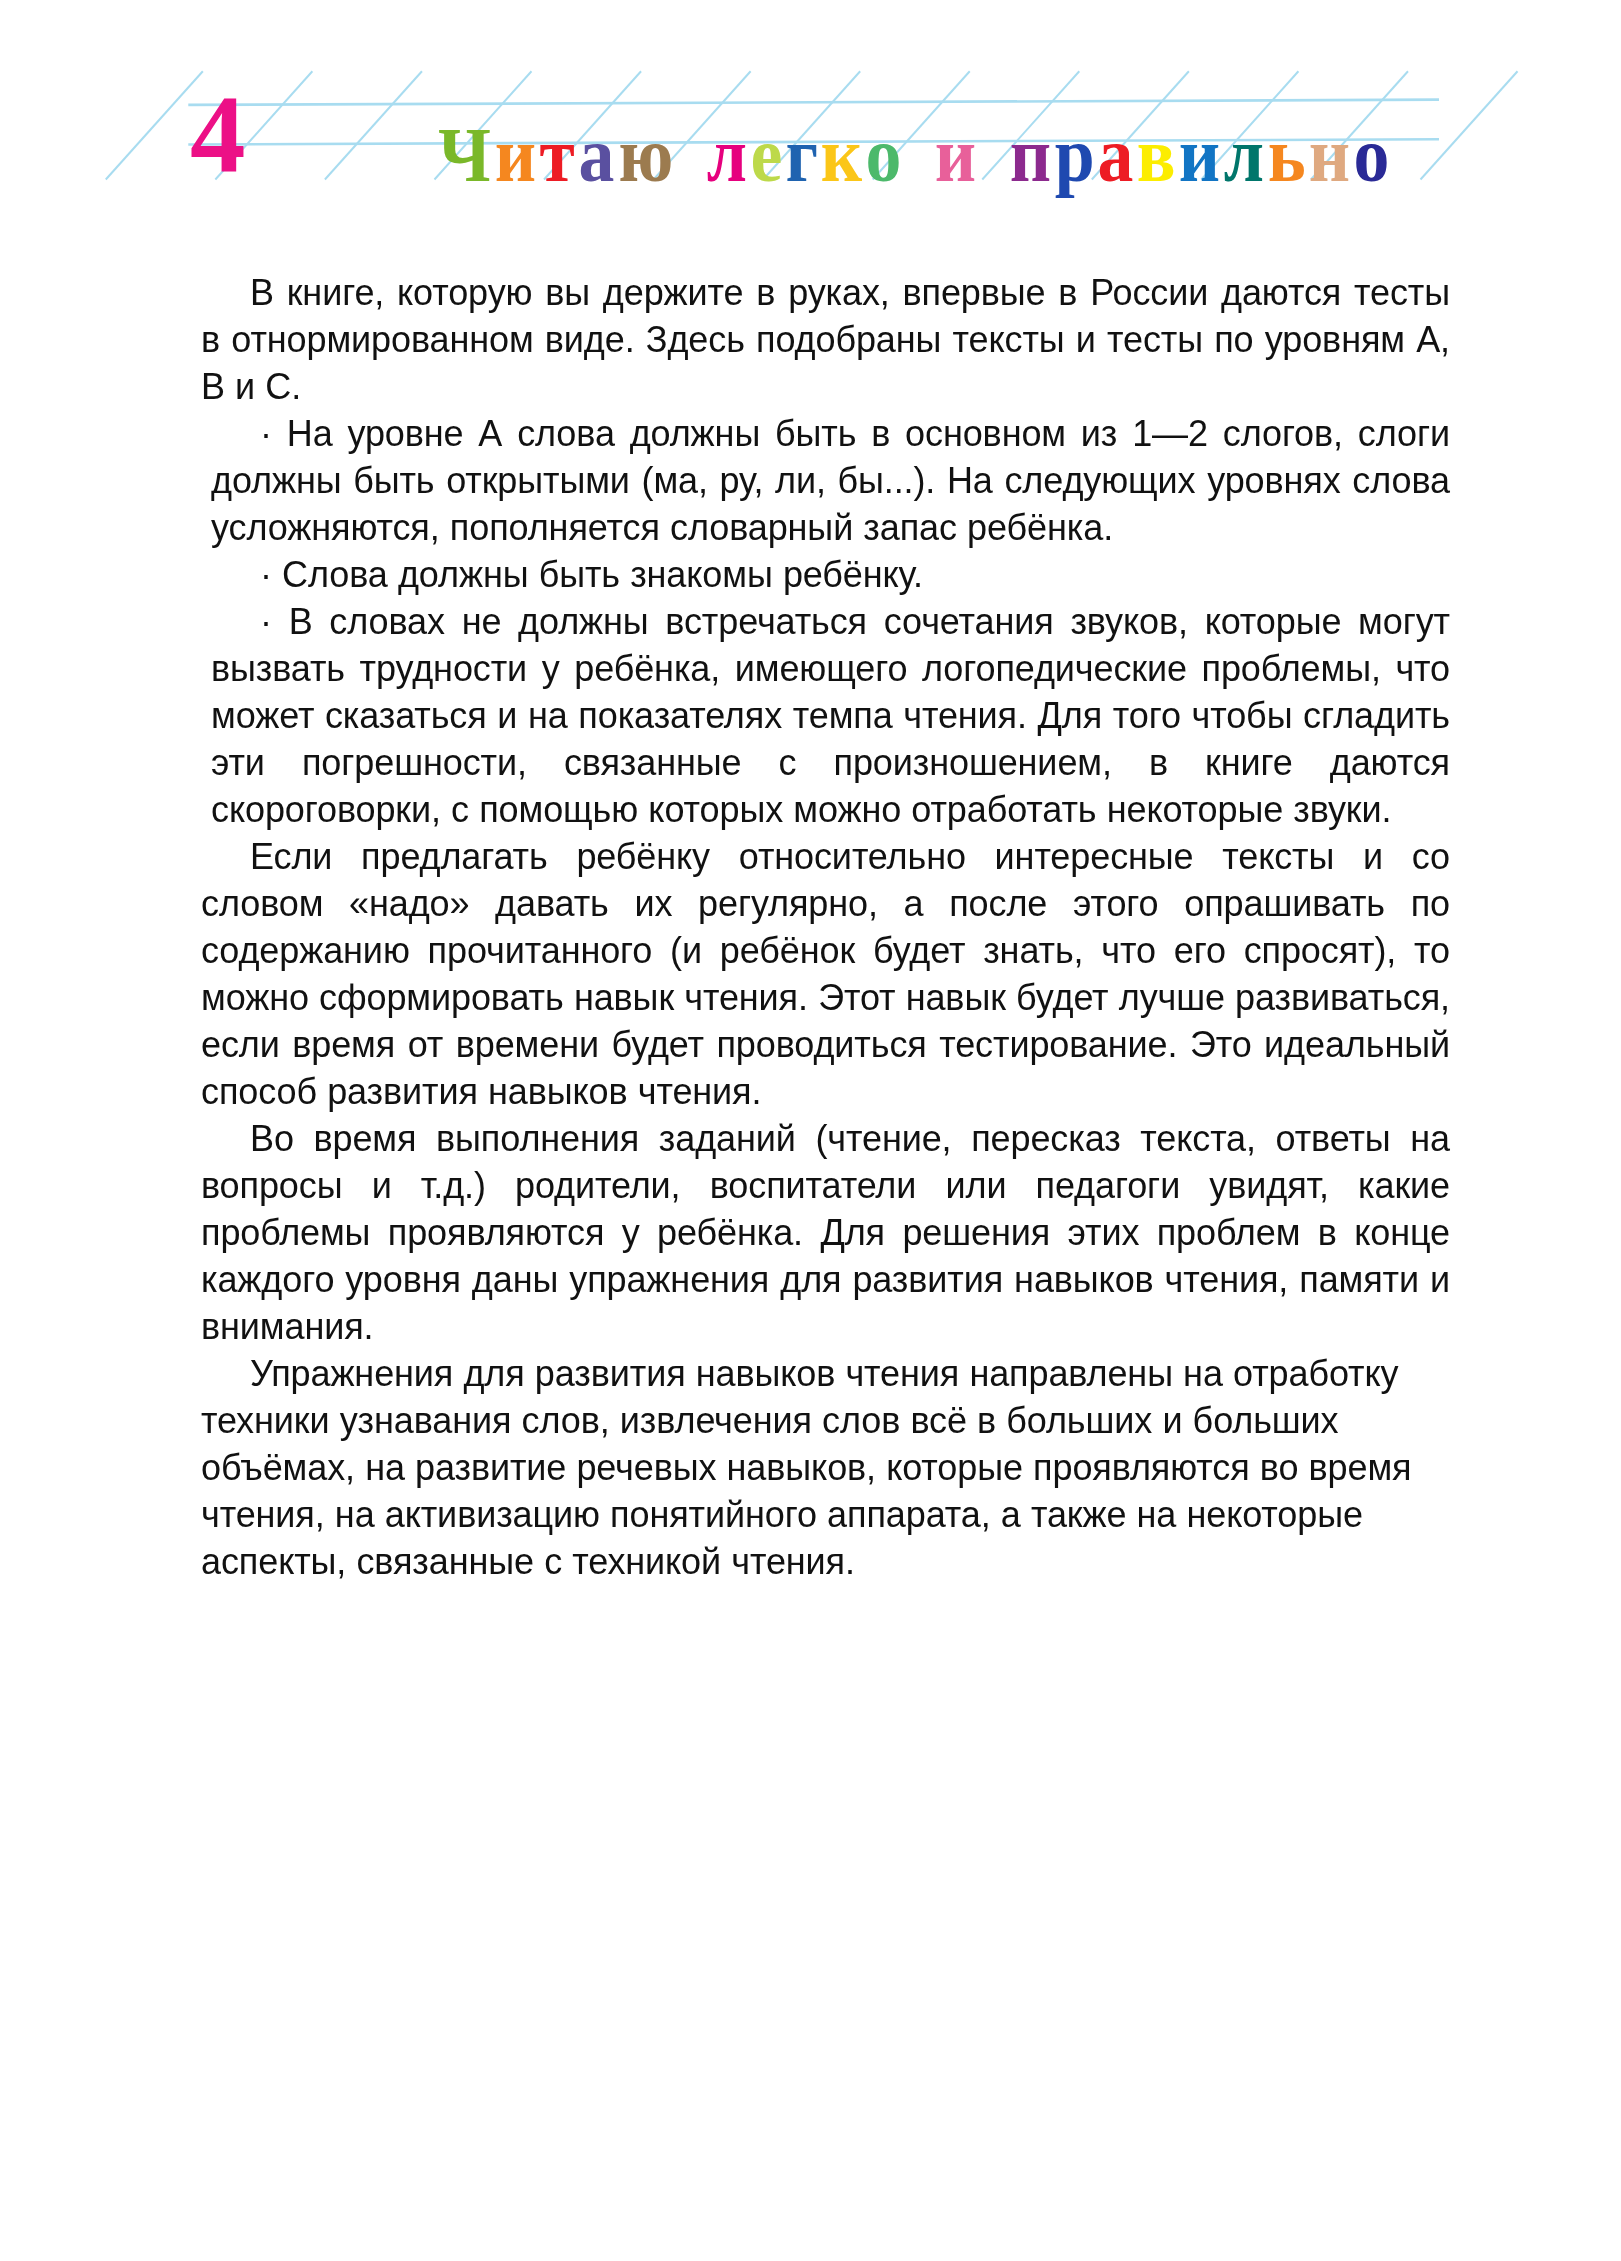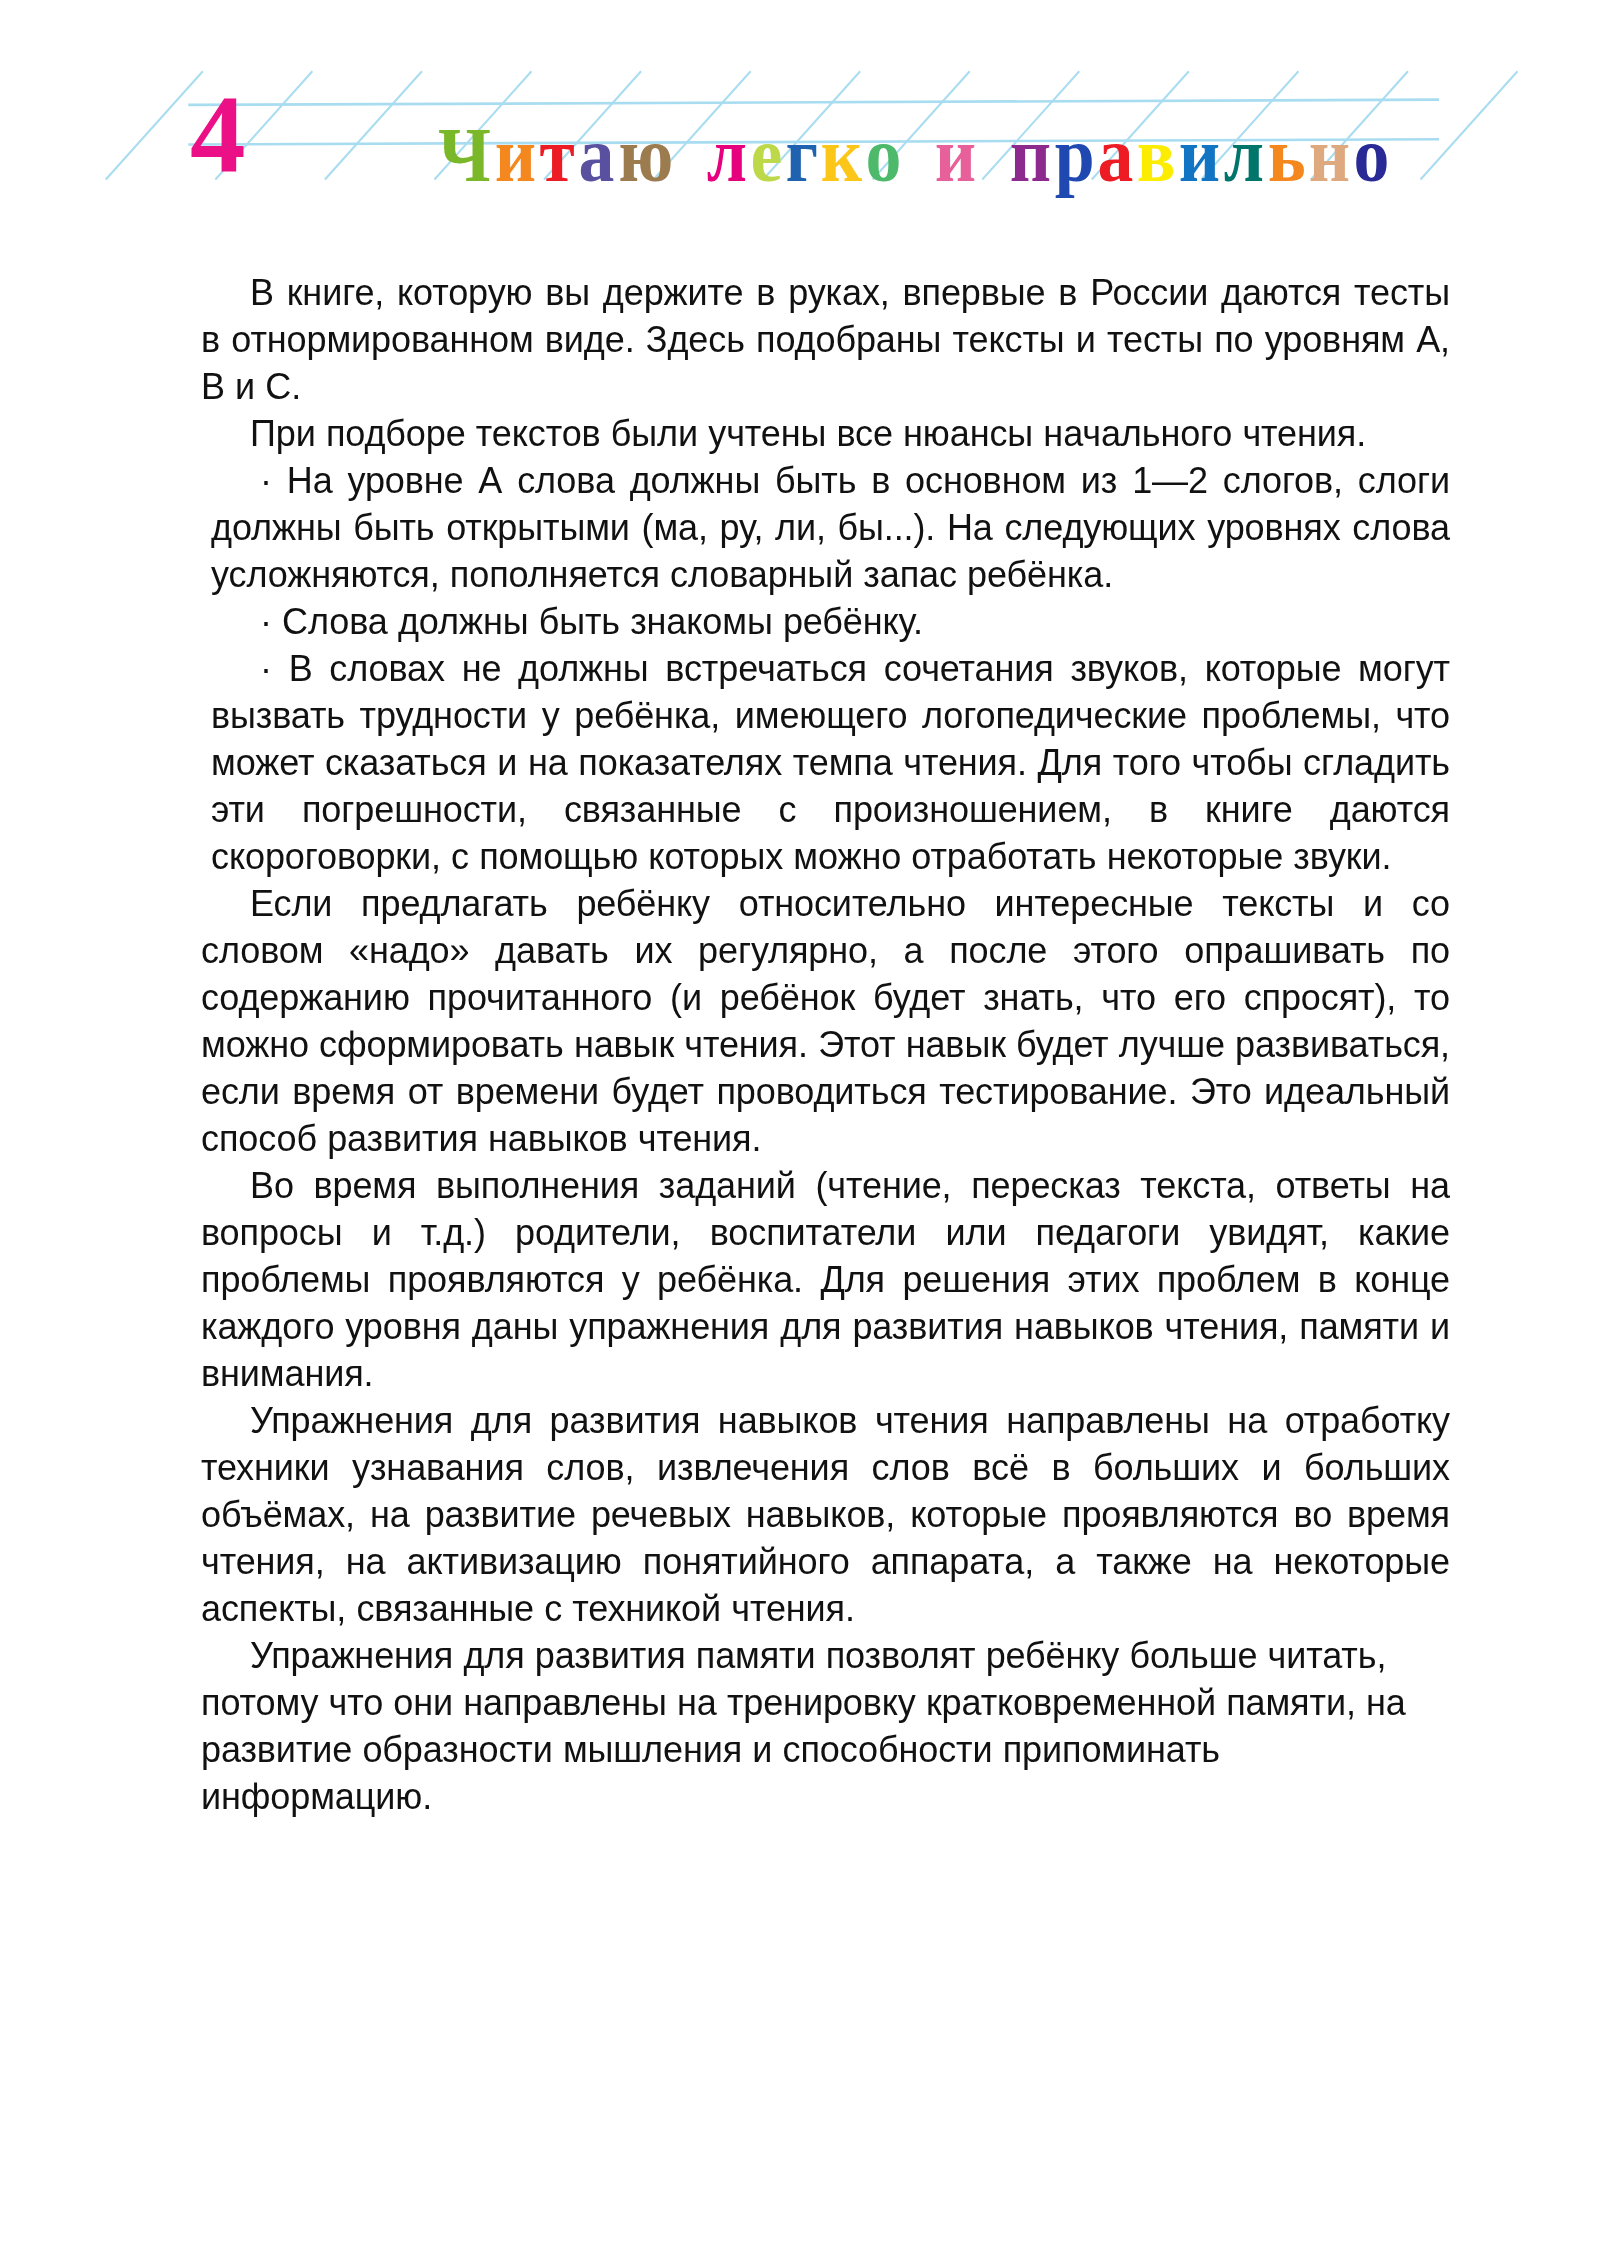--- a/index.html
+++ b/index.html
@@ -111,24 +111,22 @@
         </g>
     </svg>
 
     <div class="page-number" style="color: rgb(236, 16, 134);">4</div>
 
     <div class="title"><span class="w"><span class="ch" style="color: rgb(122, 184, 41);">Ч</span><span class="ch" style="color: rgb(245, 135, 31);">и</span><span class="ch" style="color: rgb(237, 28, 36);">т</span><span class="ch" style="color: rgb(90, 80, 160);">а</span><span class="ch" style="color: rgb(156, 123, 79);">ю</span></span><span class="w"><span class="ch" style="color: rgb(230, 0, 126);">л</span><span class="ch" style="color: rgb(189, 217, 74);">е</span><span class="ch" style="color: rgb(31, 99, 176);">г</span><span class="ch" style="color: rgb(251, 198, 24);">к</span><span class="ch" style="color: rgb(76, 185, 107);">о</span></span><span class="w"><span class="ch" style="color: rgb(232, 96, 154);">и</span></span><span class="w"><span class="ch" style="color: rgb(140, 42, 142);">п</span><span class="ch" style="color: rgb(31, 73, 176);">р</span><span class="ch" style="color: rgb(237, 28, 36);">а</span><span class="ch" style="color: rgb(252, 237, 0);">в</span><span class="ch" style="color: rgb(18, 117, 196);">и</span><span class="ch" style="color: rgb(0, 118, 107);">л</span><span class="ch" style="color: rgb(245, 135, 31);">ь</span><span class="ch" style="color: rgb(223, 169, 128);">н</span><span class="ch" style="color: rgb(42, 42, 150);">о</span></span></div>
   </div>
 
   <div class="body-text">
       <p class="para indent">В книге, которую вы держите в руках, впервые в России даются тесты в отнормированном виде. Здесь подобраны тексты и тесты по уровням А, В и С.</p>
-      <p class="para indent">При подборе текстов были учтены все нюансы начального чтения.</p>
       <p class="para bullet">· На уровне А слова должны быть в основном из 1—2 слогов, слоги должны быть открытыми (ма, ру, ли, бы...). На следующих уровнях слова усложняются, пополняется словарный запас ребёнка.</p>
       <p class="para bullet">· Слова должны быть знакомы ребёнку.</p>
       <p class="para bullet">· В словах не должны встречаться сочетания звуков, которые могут вызвать трудности у ребёнка, имеющего логопедические проблемы, что может сказаться и на показателях темпа чтения. Для того чтобы сгладить эти погрешности, связанные с произношением, в книге даются скороговорки, с помощью которых можно отработать некоторые звуки.</p>
       <p class="para indent">Если предлагать ребёнку относительно интересные тексты и со словом «надо» давать их регулярно, а после этого опрашивать по содержанию прочитанного (и ребёнок будет знать, что его спросят), то можно сформировать навык чтения. Этот навык будет лучше развиваться, если время от времени будет проводиться тестирование. Это идеальный способ развития навыков чтения.</p>
       <p class="para indent">Во время выполнения заданий (чтение, пересказ текста, ответы на вопросы и т.д.) родители, воспитатели или педагоги увидят, какие проблемы проявляются у ребёнка. Для решения этих проблем в конце каждого уровня даны упражнения для развития навыков чтения, памяти и внимания.</p>
       <p class="para indent">Упражнения для развития навыков чтения направлены на отработку техники узнавания слов, извлечения слов всё в больших и больших объёмах, на развитие речевых навыков, которые проявляются во время чтения, на активизацию понятийного аппарата, а также на некоторые аспекты, связанные с техникой чтения.</p>
-      <p class="para indent">Упражнения для развития памяти позволят ребёнку больше читать, потому что они направлены на тренировку кратковременной памяти, на развитие образности мышления и способности припоминать информацию.</p>
     </div>
 
 </div>
 
 
 </body></html>

